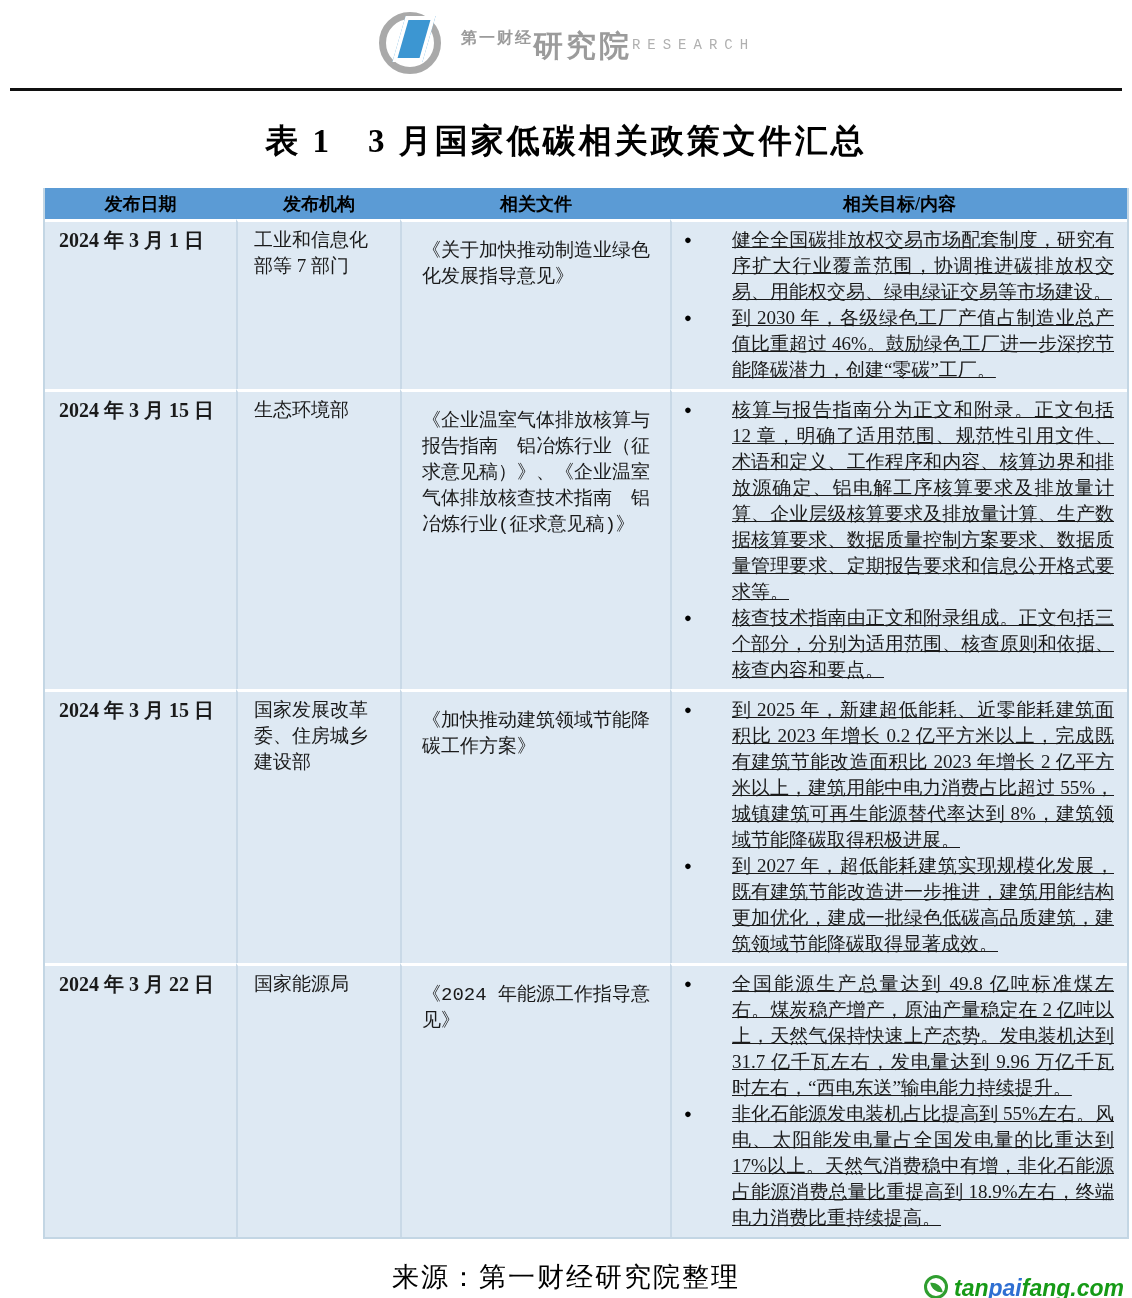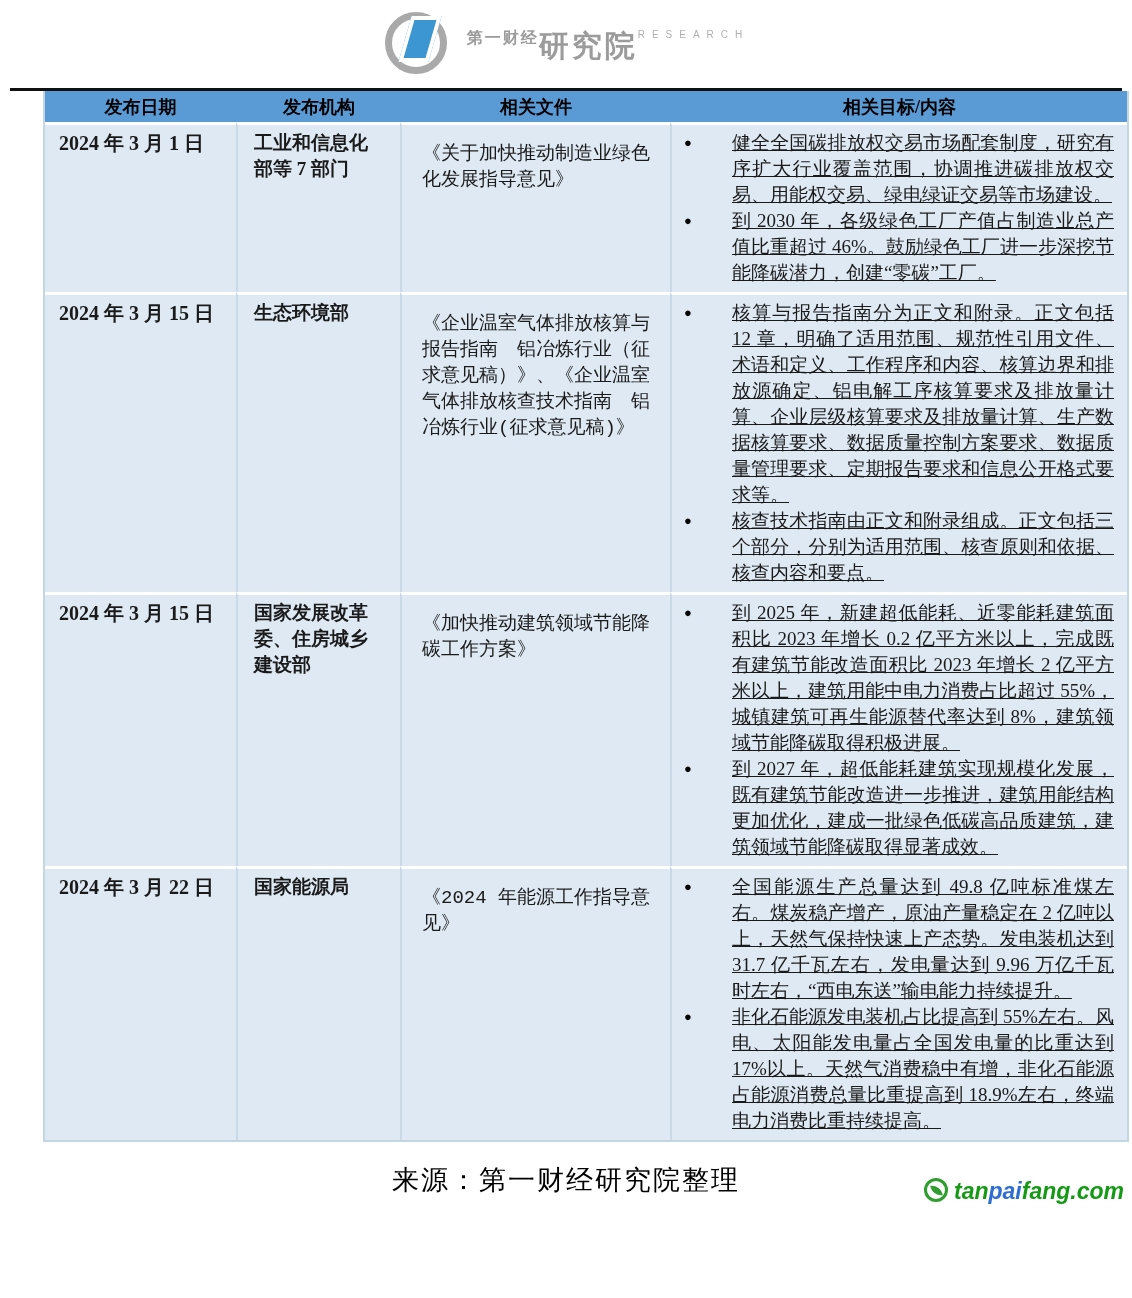--- a/index.html
+++ b/index.html
@@ -11,40 +11,40 @@
   .brand { display: flex; justify-content: center; align-items: center; padding-top: 8px; height: 84px; }
   .brand-mark { position: relative; width: 74px; height: 72px; margin-right: 10px; }
   .brand-ring { position: absolute; left: 2px; top: 2px; width: 62px; height: 62px;
                 border: 7px solid #a9a9a9; border-radius: 50%; }
   .brand-para { position: absolute; left: 22px; top: 6px; width: 30px; height: 46px;
                 background: #3c96d2; border: 4px solid #ffffff; transform: skewX(-16deg); }
   .brand-text { display: flex; flex-direction: row; line-height: 1.05;
                 font-family: "Liberation Sans", "DejaVu Sans", sans-serif; color: #9b9b9b; }
   .brand-cn-small { font-size: 16px; font-weight: bold; letter-spacing: 2px; }
   .brand-cn-big   { font-size: 30px; font-weight: bold; letter-spacing: 3px; }
-  .brand-en       { font-size: 10px; letter-spacing: 7px; margin-top: 0; color: #b0b0b0; }
+  .brand-en       { font-size: 14px; letter-spacing: 7px; margin-top: 8px; color: #b0b0b0; font-family: Liberation Mono, monospace; }
 
   .rule { height: 3px; background: #101010; margin: 4px 10px 0 10px; }
 
   
   .doc-title { text-align: center; margin: 28px 0 24px 0; font-size: 33px; font-weight: bold;
                color: #000; letter-spacing: 3px; }
 
   
   table.policy { margin-left: 43px; width: 1082px; border-collapse: separate; border-spacing: 0;
                  border-left: 2px solid #c3d6e4; border-right: 2px solid #c3d6e4;
                  border-bottom: 2px solid #c3d6e4; table-layout: fixed; }
   th { background: #5b9bd5; color: #000; font-size: 18px; font-weight: bold;
        padding: 4px 0 3px 0; text-align: center; }
   td { background: #dee9f3; vertical-align: top; border-top: 3px solid #ffffff;
        font-size: 19px; line-height: 26px; color: #1a1a1a; }
   td + td, th + th { border-left: 2px solid #c9d9e7; }
   th + th { border-left-color: #5b9bd5; }
   td.cell-date   { font-weight: bold; font-size: 20px; padding: 5px 0 6px 14px; }
-  td.cell-agency { padding: 5px 14px 6px 16px; font-weight: bold; }
+  td.cell-agency { padding: 5px 14px 6px 16px; }
   td.cell-doc    { padding: 16px 12px 6px 20px; font-family: Liberation Mono, monospace; }
   td.cell-content{ padding: 5px 0 6px 0; }
   .bullet-item { display: flex; }
   .bullet-mark { width: 60px; flex: 0 0 60px; padding-left: 12px; font-size: 13px;
                  line-height: 26px; color: #000; }
   .bullet-text { flex: 1; padding-right: 13px; text-align: justify; text-decoration: underline; }
 
   
   .footer { position: relative; margin-top: 20px; height: 42px; }
   .source-note { text-align: center; font-size: 27px; color: #000; letter-spacing: 2px; }
@@ -70,20 +70,21 @@
     </div>
     <div class="brand-text">
       <span class="brand-cn-small">第一财经</span>
       <span class="brand-cn-big">研究院</span>
       <span class="brand-en">RESEARCH</span>
     </div>
   </div>
 
   <div class="rule"></div>
 
+  <h1 class="doc-title">表 1　3 月国家低碳相关政策文件汇总</h1>
 
   <table class="policy">
     <colgroup>
       <col style="width:191px">
         <col style="width:164px">
         <col style="width:270px">
         <col style="width:457px">
     </colgroup>
     <thead>
       <tr id="header-row">

